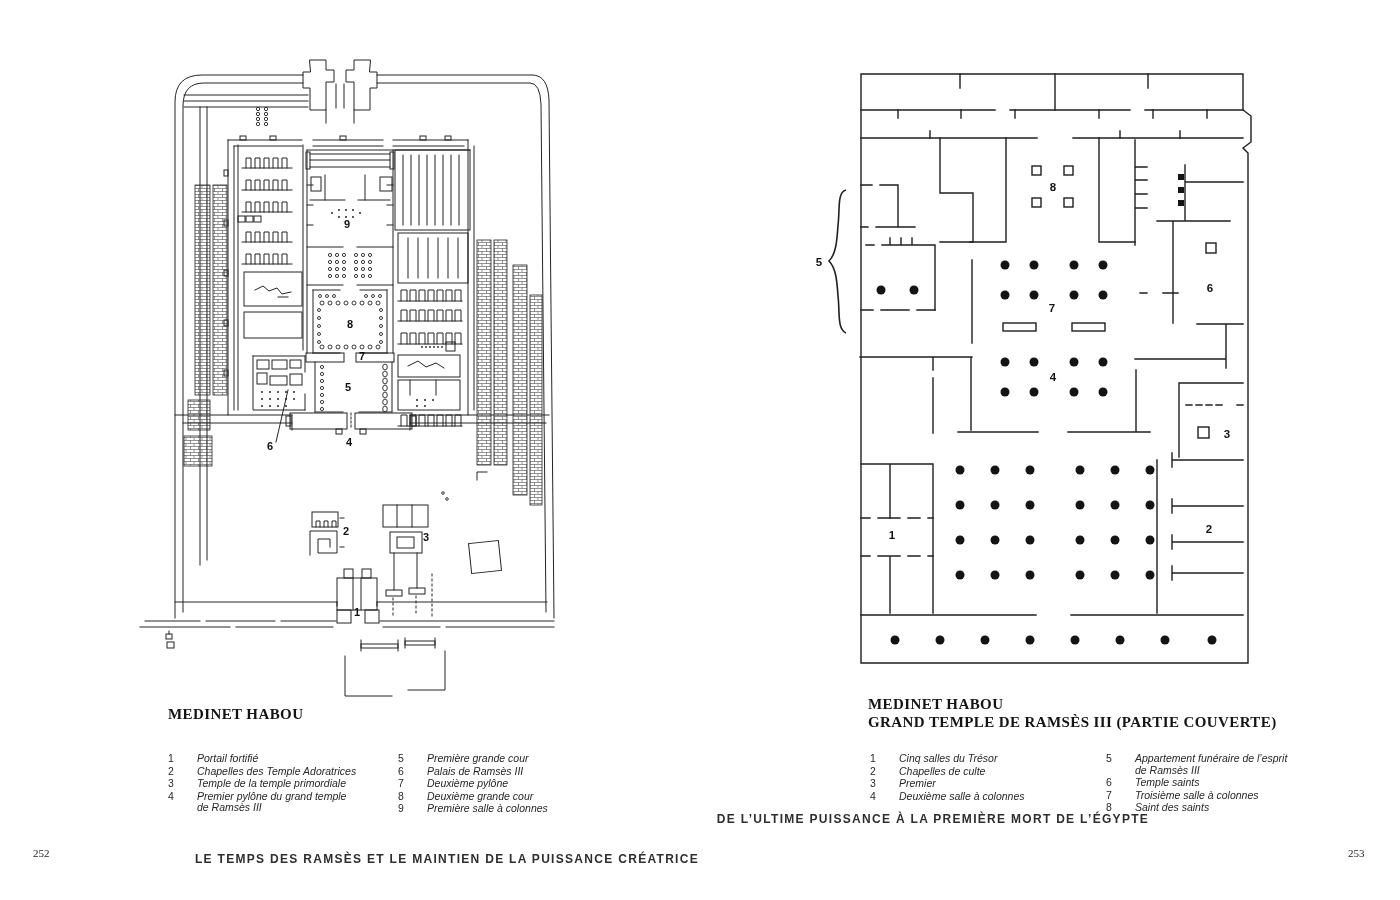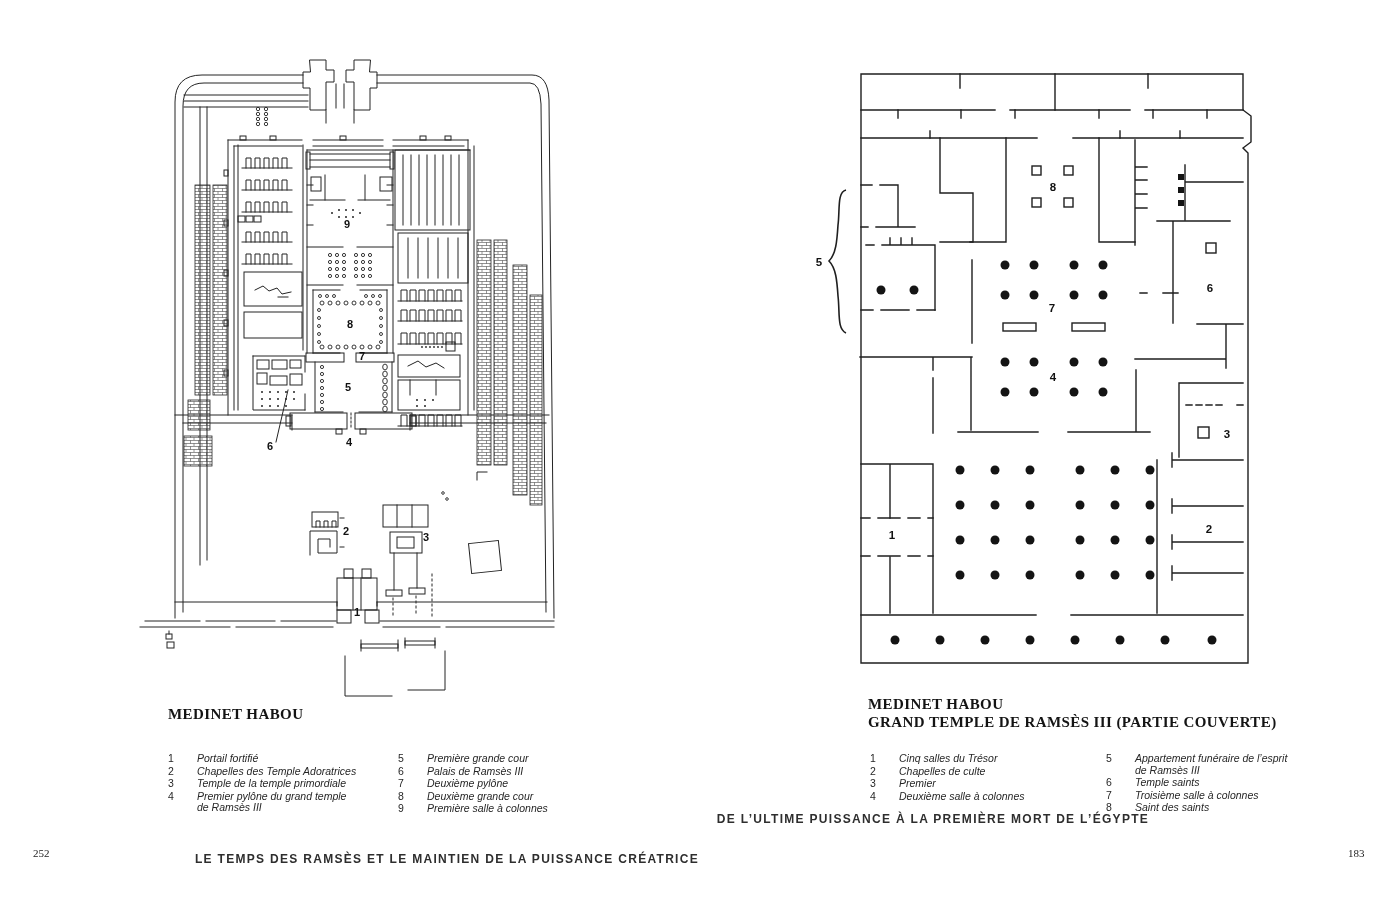--- a/index.html
+++ b/index.html
@@ -507,15 +507,15 @@
       </div>
     <div class="lg-row">
         <span class="lg-num">8</span>
         <span class="lg-txt">Saint des saints</span>
       </div>
   </div>
 
   <div class="folio" style="left:33px;top:847px;">252</div>
   <div class="running" style="left:447px;top:852px;">LE TEMPS DES RAMSÈS ET LE MAINTIEN DE LA PUISSANCE CRÉATRICE</div>
   <div class="running" style="left:933px;top:812px;">DE L’ULTIME PUISSANCE À LA PREMIÈRE MORT DE L’ÉGYPTE</div>
-  <div class="folio" style="left:1348px;top:847px;">183</div>
+  <div class="folio" style="left:1348px;top:847px;">253</div>
 
 </div>
 
 </body></html>

